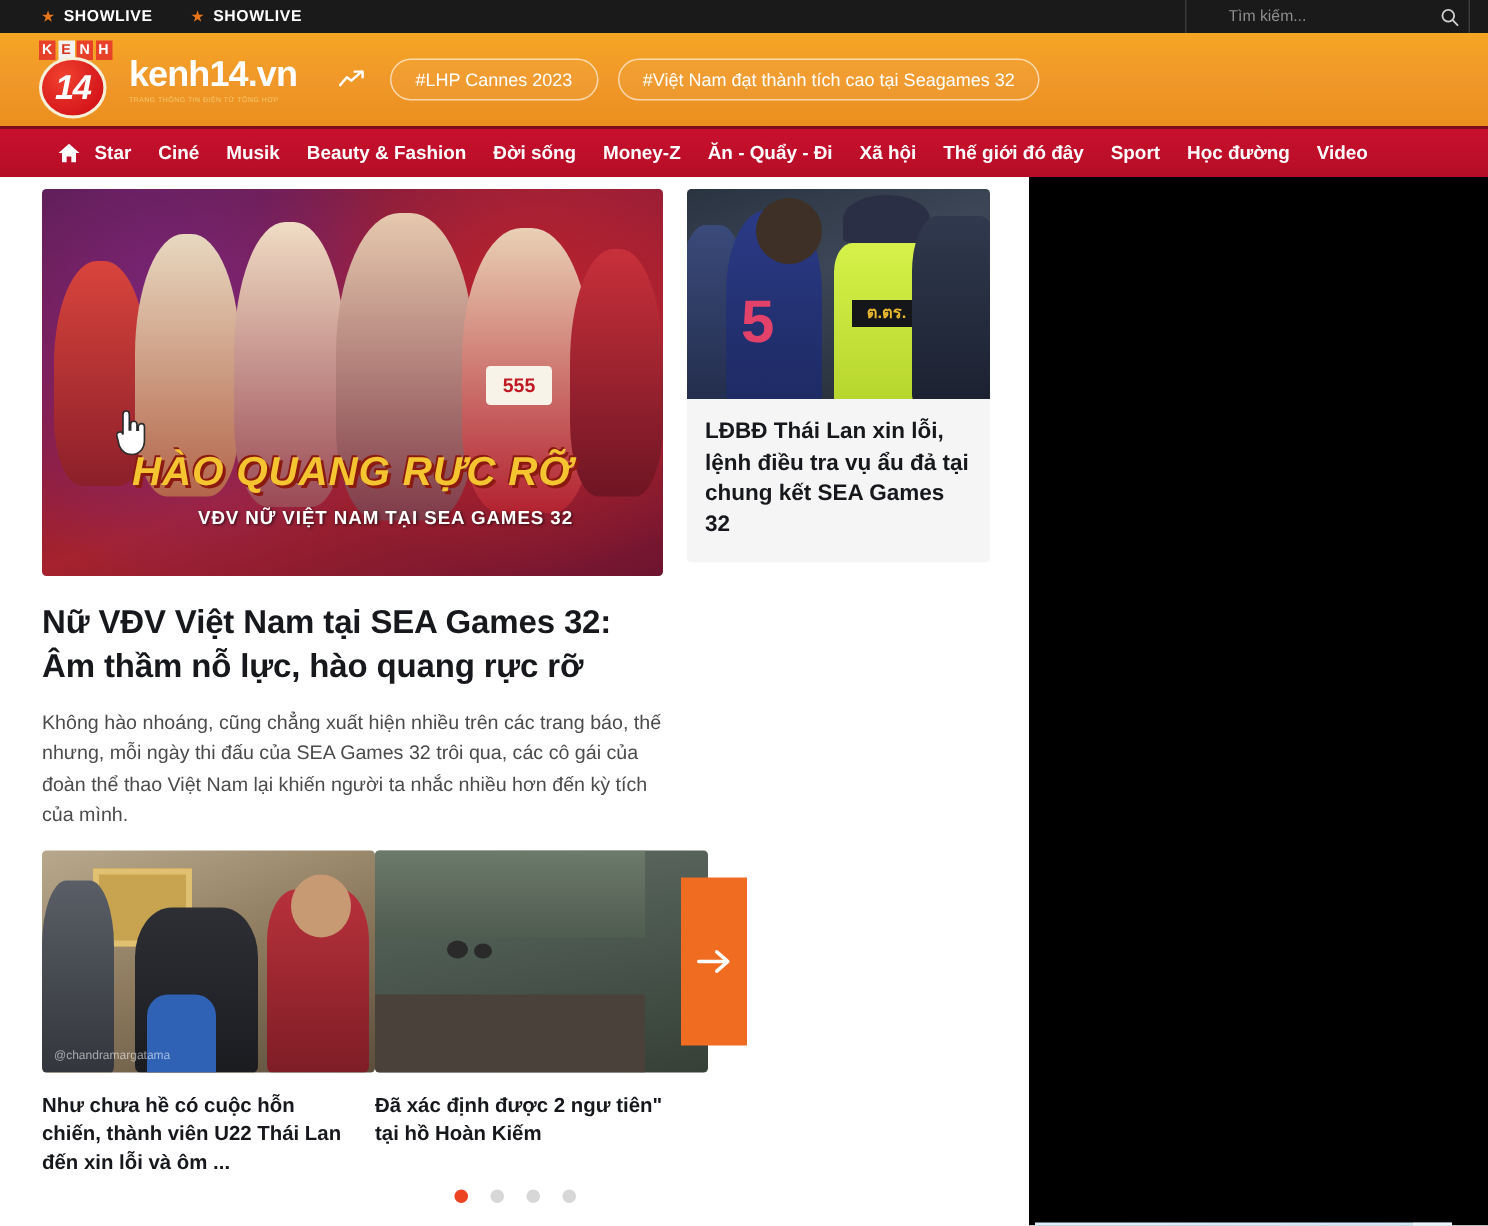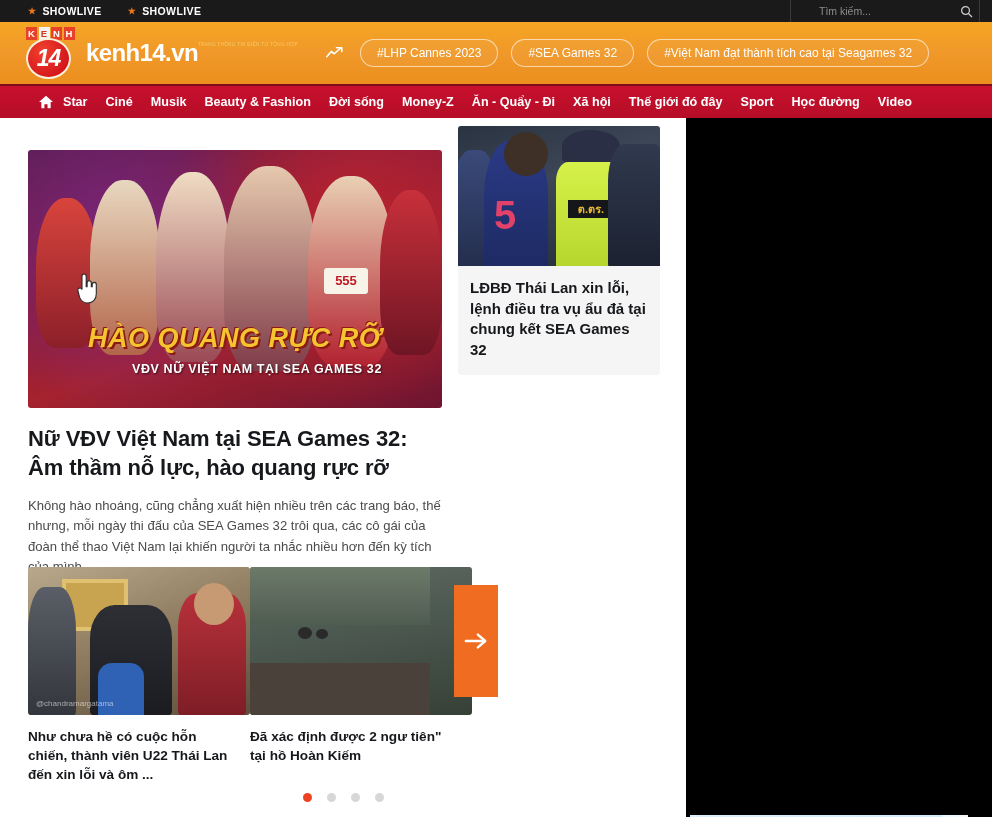--- a/index.html
+++ b/index.html
@@ -94,21 +94,21 @@
     display: flex; align-items: center; justify-content: center;
   }
   .logo-circle span {
     color: #ffffff;
     font-size: 23px;
     font-weight: bold;
     font-style: italic;
     letter-spacing: -1px;
     line-height: 1;
   }
-  .logo-text-wrap { display: flex; flex-direction: row; }
+  .logo-text-wrap { display: flex; flex-direction: column; }
   .logo-name {
     font-size: 24px;
     font-weight: bold;
     color: #ffffff;
     letter-spacing: -0.6px;
     line-height: 1.05;
   }
   .logo-tagline {
     font-size: 4.6px;
     color: #f6c96c;
@@ -177,21 +177,21 @@
     background: #000000;
   }
 
   .hero-row {
     position: absolute;
     left: 28px; top: 8px;
     width: 632px;
     display: flex;
     gap: 16px;
   }
-  .hero-main { width: 414px; margin-top: 24px; }
+  .hero-main { width: 414px; }
   .hero-img {
     width: 414px; height: 258px;
     border-radius: 3px;
     position: relative;
     overflow: hidden;
     background:
       radial-gradient(circle at 22% 38%, rgba(120,40,140,.85) 0%, rgba(70,20,90,0) 45%),
       radial-gradient(circle at 78% 28%, rgba(190,35,45,.9) 0%, rgba(120,15,25,0) 50%),
       linear-gradient(160deg, #5b1d52 0%, #8b1c3a 38%, #a5222e 62%, #6d1430 100%);
     cursor: pointer;
@@ -377,21 +377,20 @@
     </div>
   </div>
 
   <svg class="trend-icon" viewBox="0 0 24 18" fill="none" stroke="#ffffff" stroke-width="2.2" stroke-linecap="round" stroke-linejoin="round">
     <polyline points="1,14 7,7 11,10 20,2"></polyline>
       <polyline points="14,2 21,2 21,7"></polyline>
   </svg>
 
   <div class="tags">
     <div class="tag-pill">#LHP Cannes 2023</div>
-    <div class="tag-pill">#SEA Games 32</div>
     <div class="tag-pill">#Việt Nam đạt thành tích cao tại Seagames 32</div>
   </div>
 </div>
 
 <div class="nav">
   <svg class="nav-home" viewBox="0 0 20 18" fill="#ffffff">
     <path d="M10 1 L19 9 L16 9 L16 17 L12 17 L12 12 L8 12 L8 17 L4 17 L4 9 L1 9 Z"></path>
   </svg>
   <div class="nav-item">Star</div>
   <div class="nav-item">Ciné</div>

